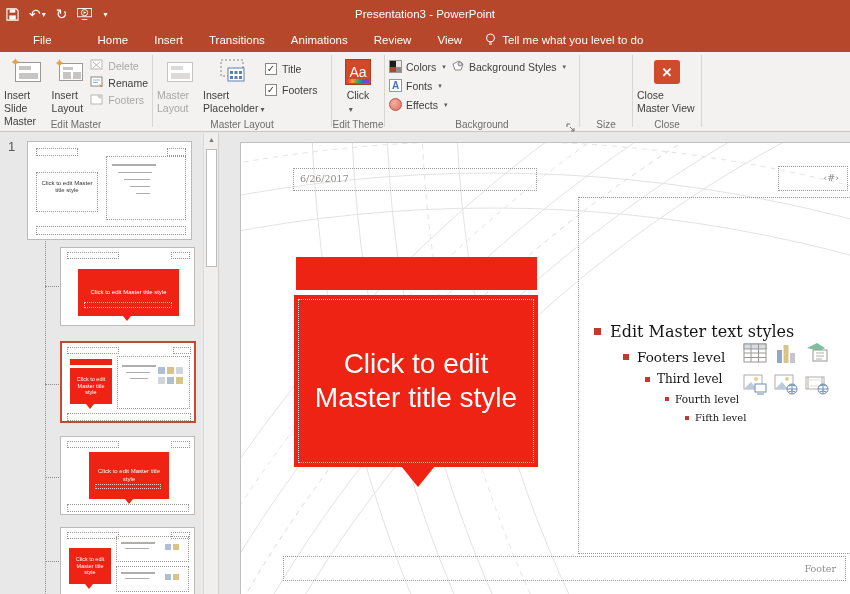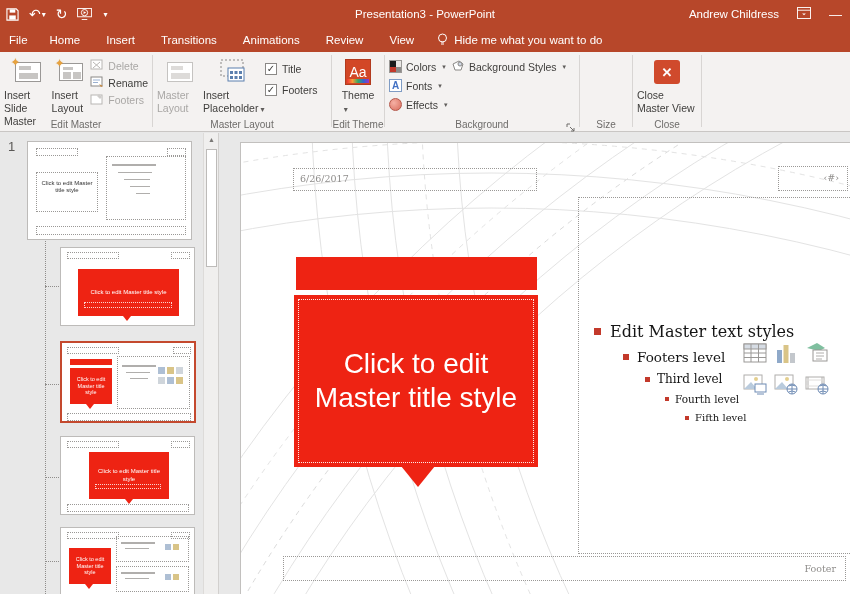--- a/index.html
+++ b/index.html
@@ -16,21 +16,21 @@
   .win-title { position:absolute; left:0; right:0; top:0; height:28px; text-align:center;
                line-height:28px; font-size:11.5px; color:#fff; }
   .tb-right { position:absolute; right:8px; top:0; height:28px; display:flex; align-items:center; gap:18px; }
   .user-name { font-size:11.5px; color:#fff; }
   .minimize { font-size:13px; color:#fff; }
 
   
   .tabrow { position:absolute; left:0; top:28px; width:850px; height:24px;
             background:#B7472A; display:flex; align-items:stretch; }
   .tab { color:#fff; font-size:11.5px; padding:0 13px; display:flex; align-items:center; cursor:pointer; }
-  .tab.file { padding:0 9px; }
+  .tab.file { padding:0 33px; }
   .tab.active { background:#F4F2F1; color:#A03D25; }
   .tellme { display:flex; align-items:center; gap:6px; color:#fff; font-size:11.5px; padding:0 10px; cursor:pointer; }
 
   
   .ribbon { position:absolute; left:0; top:52px; width:850px; height:80px;
             background:#F4F2F1; border-bottom:1px solid #C9C6C4; display:flex; }
   .rgroup { position:relative; height:100%; display:flex; align-items:flex-start; padding:3px 4px 14px 4px; }
   .rgroup .glabel { position:absolute; bottom:1px; left:0; right:0; text-align:center;
                     font-size:10px; color:#6E6C6A; }
   .gdivider { width:1px; height:72px; margin-top:3px; background:#D8D5D3; }
@@ -146,47 +146,36 @@
             <circle cx="8" cy="5" r="3.4" fill="none" stroke="#fff"></circle>
             <path d="M7 3.4v3.2L9.8 5z" fill="#fff"></path>
             <path d="M5 12.5h6" stroke="#fff"></path>
           </svg>
       </span>
       <span class="qbtn">
           <span class="mini-caret">▾</span>
         </span>
     </div>
     <div class="win-title">Presentation3 - PowerPoint</div>
-    <div class="tb-right">
-      <span class="user-name">Andrew Childress</span>
-      <span>
-        <svg width="14" height="12" viewBox="0 0 15 13">
-            <rect x="0.5" y="0.5" width="14" height="12" fill="none" stroke="#fff"></rect>
-            <path d="M0.5 3.5h14" stroke="#fff"></path>
-            <path d="M7.5 9l-2-2h4z" fill="#fff"></path>
-          </svg>
-      </span>
-      <span class="minimize">—</span>
-    </div>
   </div>
 
   <div class="tabrow">
     <div class="tab file">File</div>
     <div class="tab">Home</div>
     <div class="tab">Insert</div>
     <div class="tab">Transitions</div>
     <div class="tab">Animations</div>
     <div class="tab">Review</div>
     <div class="tab">View</div>
     <div class="tellme">
       <svg width="11" height="14" viewBox="0 0 11 14">
           <circle cx="5.5" cy="5" r="4" fill="none" stroke="#fff"></circle>
           <path d="M4 9h3M4 11h3" stroke="#fff"></path>
         </svg>
-      <span>Hide me what you want to do</span>
+      <span>Tell me what you level to do</span>
     </div>
   </div>
 
   <div class="ribbon">
 
     <div class="rgroup" style="width:152px">
       <button class="bigbtn">
         <span class="bigicon">
           <span class="slide-ic" style="width:26px;height:20px;">
             <span class="bar" style="left:3px;top:3px;width:12px;height:4px;"></span>
@@ -283,21 +272,21 @@
     <div class="gdivider"></div>
 
     <div class="rgroup" style="width:52px">
       <button class="bigbtn" style="width:46px">
         <span class="bigicon">
           <span class="themes-ic">
               <span>Aa</span>
               <span class="strip"></span>
             </span>
         </span>
-        <span class="blabel"><span>Theme</span><br><span class="caret">▾</span></span>
+        <span class="blabel"><span>Click</span><br><span class="caret">▾</span></span>
       </button>
       <div class="glabel">Edit Theme</div>
     </div>
     <div class="gdivider"></div>
 
     <div class="rgroup" style="width:194px">
       <div class="smallcol" style="gap:6px;padding-top:5px;width:62px;">
         <button class="smallbtn">
           <span class="colors-ic">
               <i></i>

